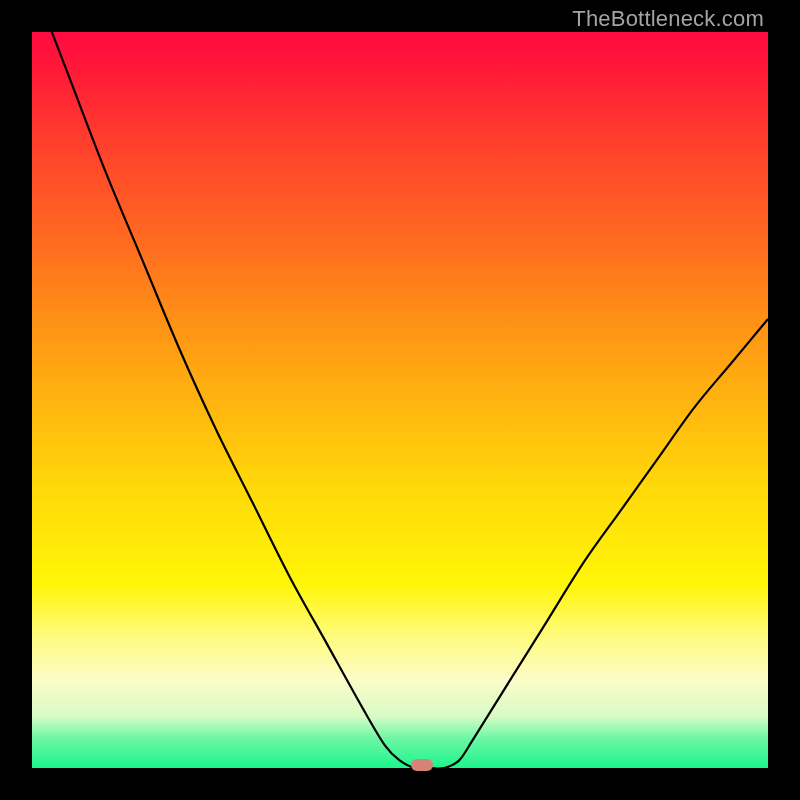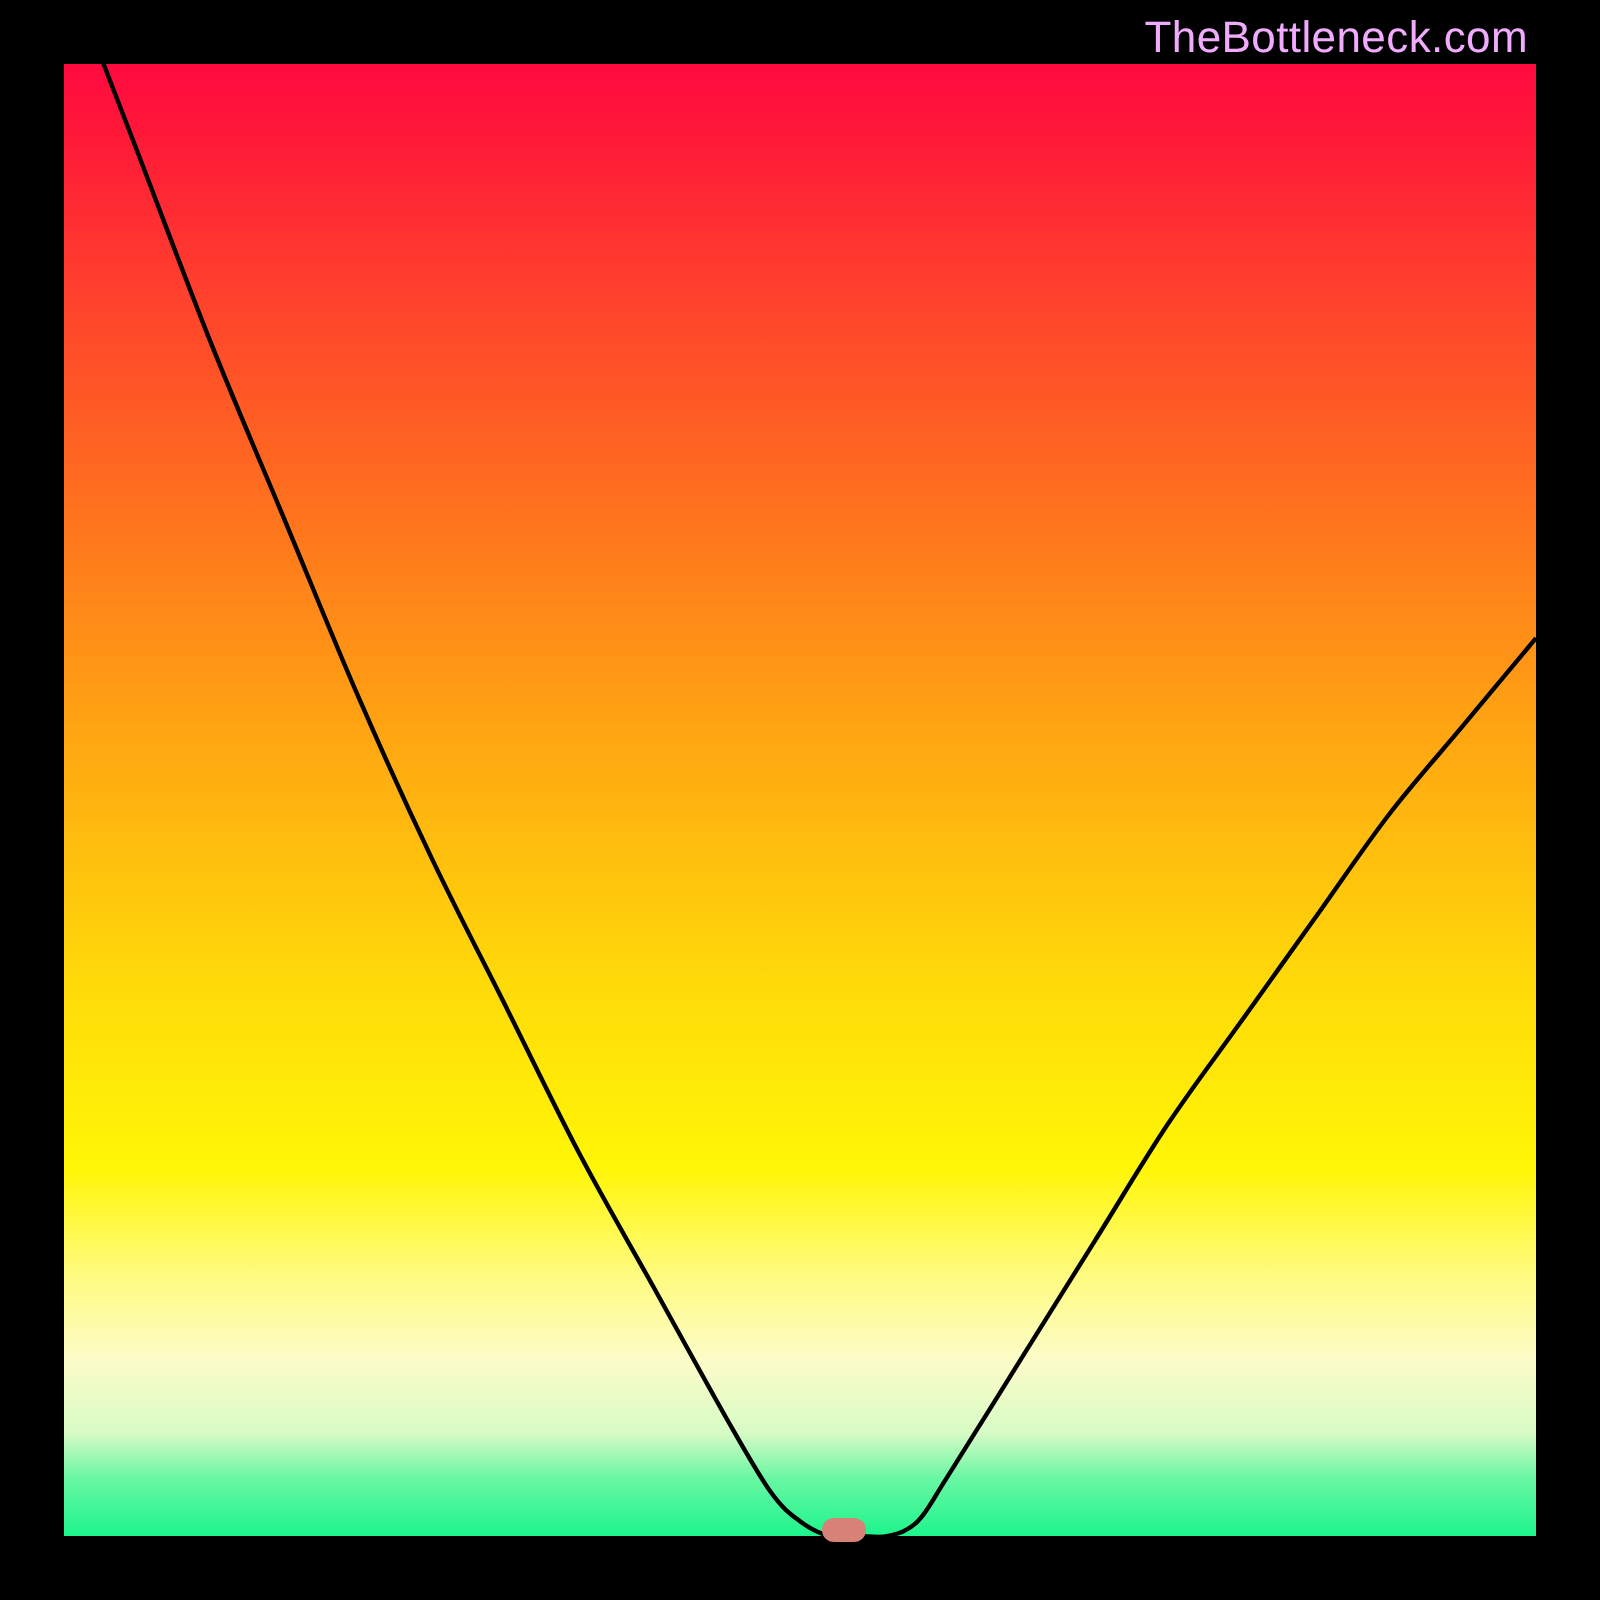--- a/index.html
+++ b/index.html
@@ -52,21 +52,21 @@
     width: 22px;
     height: 12px;
     border-radius: 6px;
     background: #d88176;
     transform: translate(-50%, -50%);
   }
   .watermark {
     position: absolute;
     top: 6px;
     right: 36px;
-    color: #f0abfc;
+    color: #a3a3a3;
     font-size: 22px;
     font-weight: 400;
     letter-spacing: 0.2px;
     user-select: none;
   }
 </style>
 </head>
 <body>
 
 <div class="frame">

